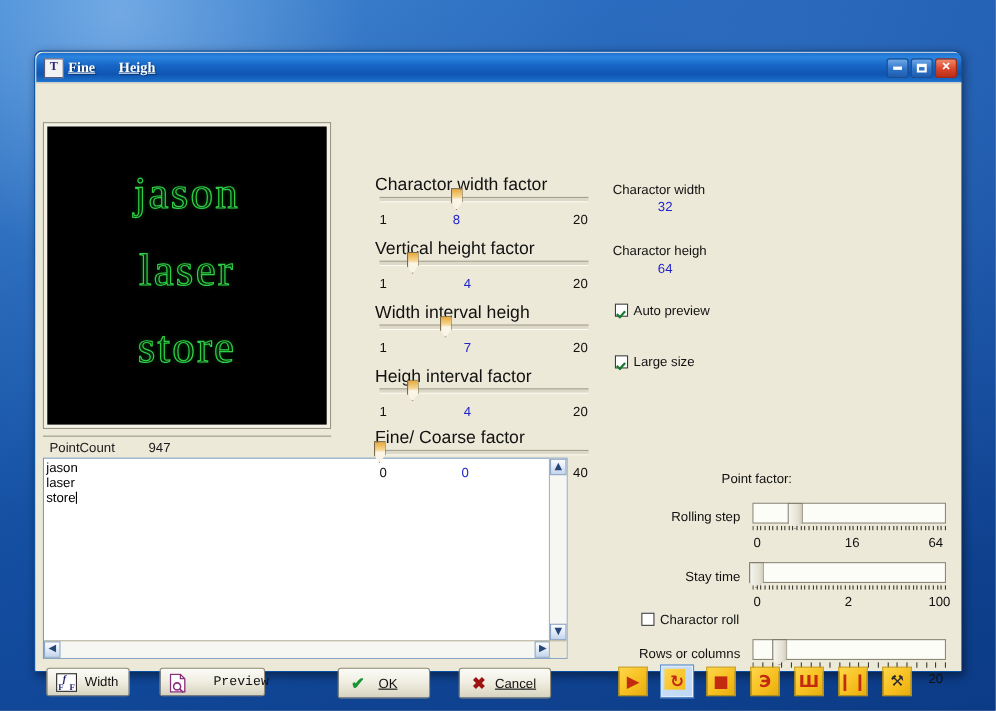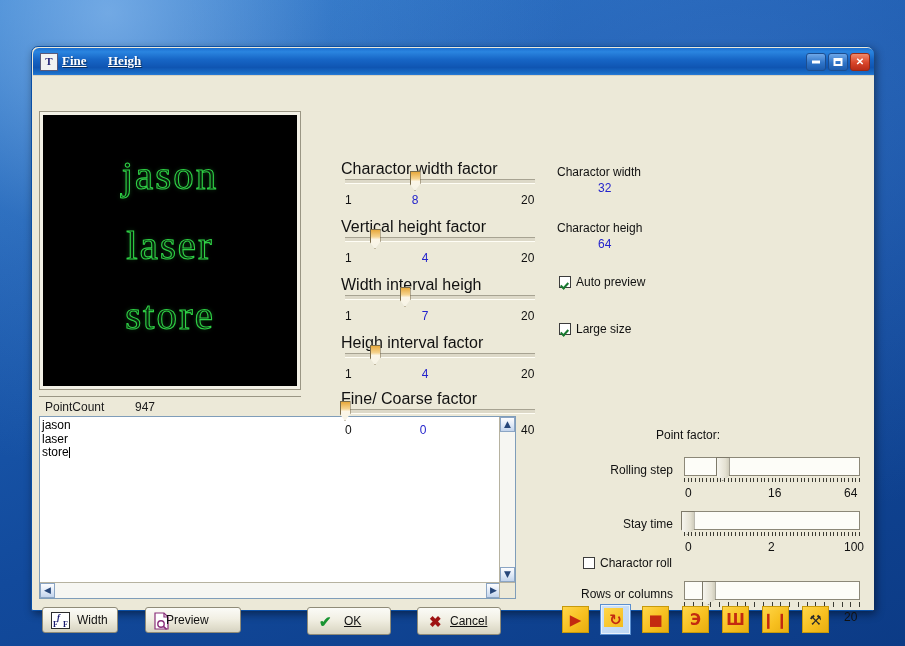--- a/index.html
+++ b/index.html
@@ -660,21 +660,21 @@
 
     <div class="btn3d" id="btn-preview">
       <span id="preview-icon">
         <svg width="16" height="18" viewBox="0 0 16 18">
           <path d="M1 1 H10 L14 5 V17 H1 Z" fill="#ffffff" stroke="#8a2f7a" stroke-width="1.2"></path>
           <path d="M10 1 V5 H14" fill="none" stroke="#8a2f7a" stroke-width="1.2"></path>
           <circle cx="7" cy="12" r="3.2" fill="none" stroke="#8a2f7a" stroke-width="1.4"></circle>
           <line x1="9.4" y1="14.4" x2="12.6" y2="17.4" stroke="#8a2f7a" stroke-width="1.6"></line>
         </svg>
       </span>
-      <span class="blabel" style="left:20px;">Preview</span>
+      <span class="blabel" style="left:48px;font-family:Liberation Mono, monospace;">Preview</span>
     </div>
 
     <div class="btn3d" id="btn-ok">
       <span id="ok-icon">✔</span>
       <span class="blabel" style="left:36px; text-decoration:underline;">OK</span>
     </div>
 
     <div class="btn3d" id="btn-cancel">
       <span id="cancel-icon">✖</span>
       <span class="blabel" style="left:32px; text-decoration:underline;">Cancel</span>

